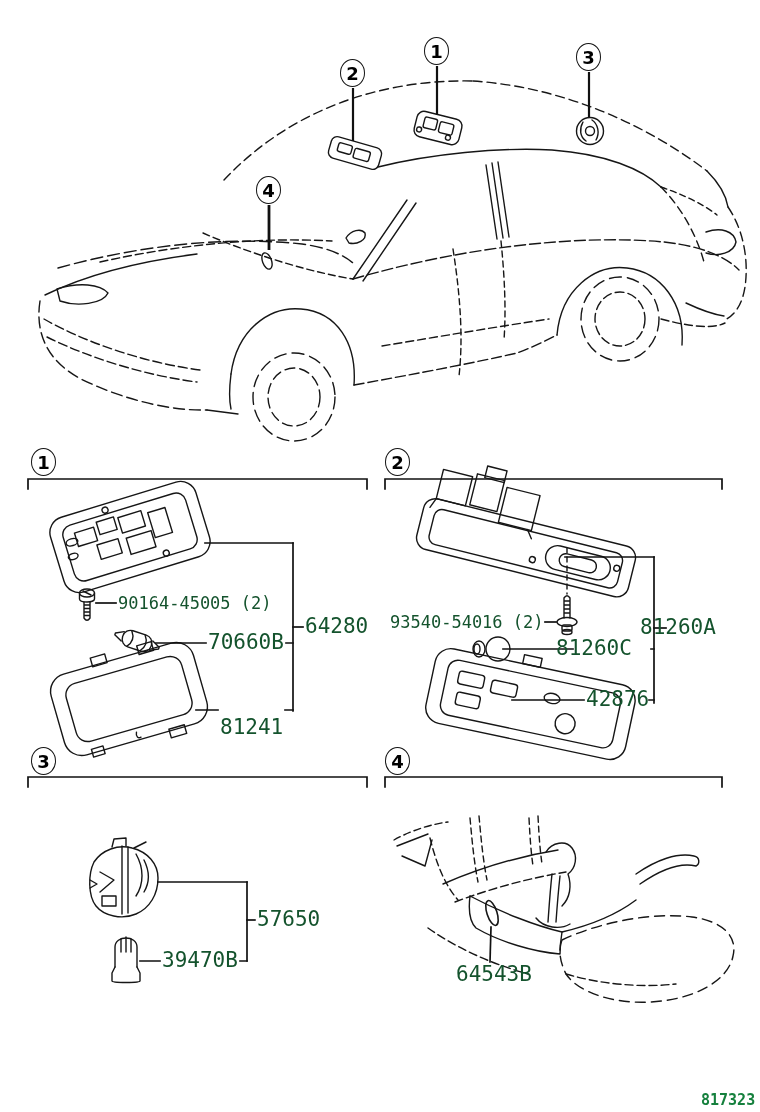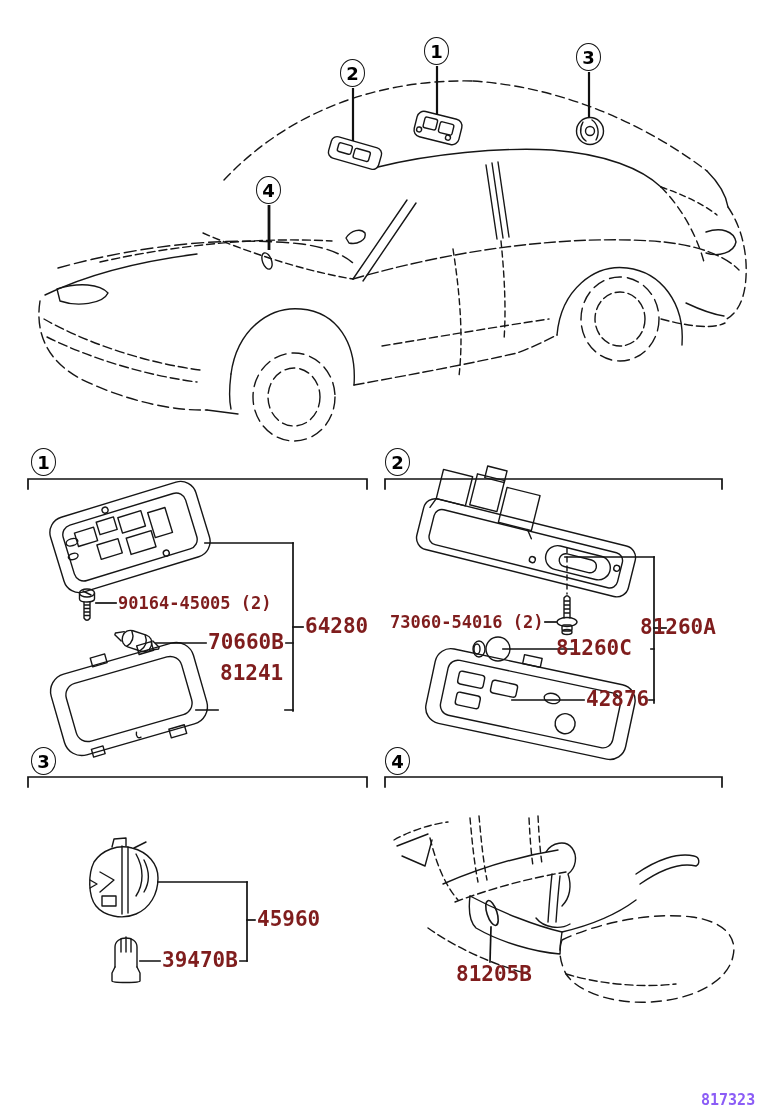--- a/index.html
+++ b/index.html
@@ -11,24 +11,24 @@
   .conn{stroke:#111;fill:none;stroke-width:1.7;stroke-linecap:square;}
   .leader{stroke:#111;fill:none;stroke-width:2.2;}
   .d95{stroke-dasharray:9 5;} .d85{stroke-dasharray:8 5;} .d74{stroke-dasharray:7 4;}
   .d64{stroke-dasharray:6 4;} .d114{stroke-dasharray:11 4;} .d125{stroke-dasharray:12 5;}
   .d115{stroke-dasharray:11 5;} .d94{stroke-dasharray:9 4;} .d126{stroke-dasharray:12 6;}
   .d105{stroke-dasharray:10 5;} .d104{stroke-dasharray:10 4;} .d84{stroke-dasharray:8 4;}
   .d106{stroke-dasharray:10 6;} .d54{stroke-dasharray:5 4;}
   .callout{position:absolute;width:25px;height:28px;border:1.7px solid #141414;border-radius:50%;
            background:#fff;color:#000;font-family:"DejaVu Sans",sans-serif;font-weight:bold;
            font-size:18px;line-height:27px;text-align:center;box-sizing:border-box;z-index:5;}
-  .plabel{position:absolute;color:#7f1d1d;font-weight:bold;font-size:21px;line-height:1.1;
+  .plabel{position:absolute;color:#14532d;font-weight:normal;font-size:21px;line-height:1.1;
           white-space:nowrap;z-index:5;letter-spacing:0;}
   .plabel.small{font-size:17px;}
-  .figcode{position:absolute;color:#8b5cf6;font-weight:bold;font-size:15px;z-index:5;}
+  .figcode{position:absolute;color:#15803d;font-weight:bold;font-size:15px;z-index:5;}
 </style>
 </head>
 <body>
 
 <div id="canvas">
 
 <svg width="760" height="1112" viewBox="0 0 760 1112">
 
   <g>
     <path class="ln d95" d="M224,180 C290,110 380,79 473,81"></path>
@@ -240,26 +240,26 @@
   <div class="callout" style="left:256px;top:176px">4</div>
 
   <div class="callout" style="left:31px;top:448px">1</div>
   <div class="callout" style="left:385px;top:448px">2</div>
   <div class="callout" style="left:31px;top:747px">3</div>
   <div class="callout" style="left:385px;top:747px">4</div>
 
   <div class="plabel small" style="left:118px;top:594px">90164-45005 (2)</div>
   <div class="plabel" style="left:208px;top:631px">70660B</div>
   <div class="plabel" style="left:305px;top:615px">64280</div>
-  <div class="plabel" style="left:220px;top:662px">81241</div>
-
-  <div class="plabel small" style="left:390px;top:613px">73060-54016 (2)</div>
+  <div class="plabel" style="left:220px;top:716px">81241</div>
+
+  <div class="plabel small" style="left:390px;top:613px">93540-54016 (2)</div>
   <div class="plabel" style="left:640px;top:616px">81260A</div>
   <div class="plabel" style="left:556px;top:637px">81260C</div>
   <div class="plabel" style="left:586px;top:688px">42876</div>
 
-  <div class="plabel" style="left:257px;top:908px">45960</div>
+  <div class="plabel" style="left:257px;top:908px">57650</div>
   <div class="plabel" style="left:162px;top:949px">39470B</div>
 
-  <div class="plabel" style="left:456px;top:963px">81205B</div>
+  <div class="plabel" style="left:456px;top:963px">64543B</div>
 
   <div class="figcode" style="left:701px;top:1091px">817323</div>
 </div>
 
 </body></html>

